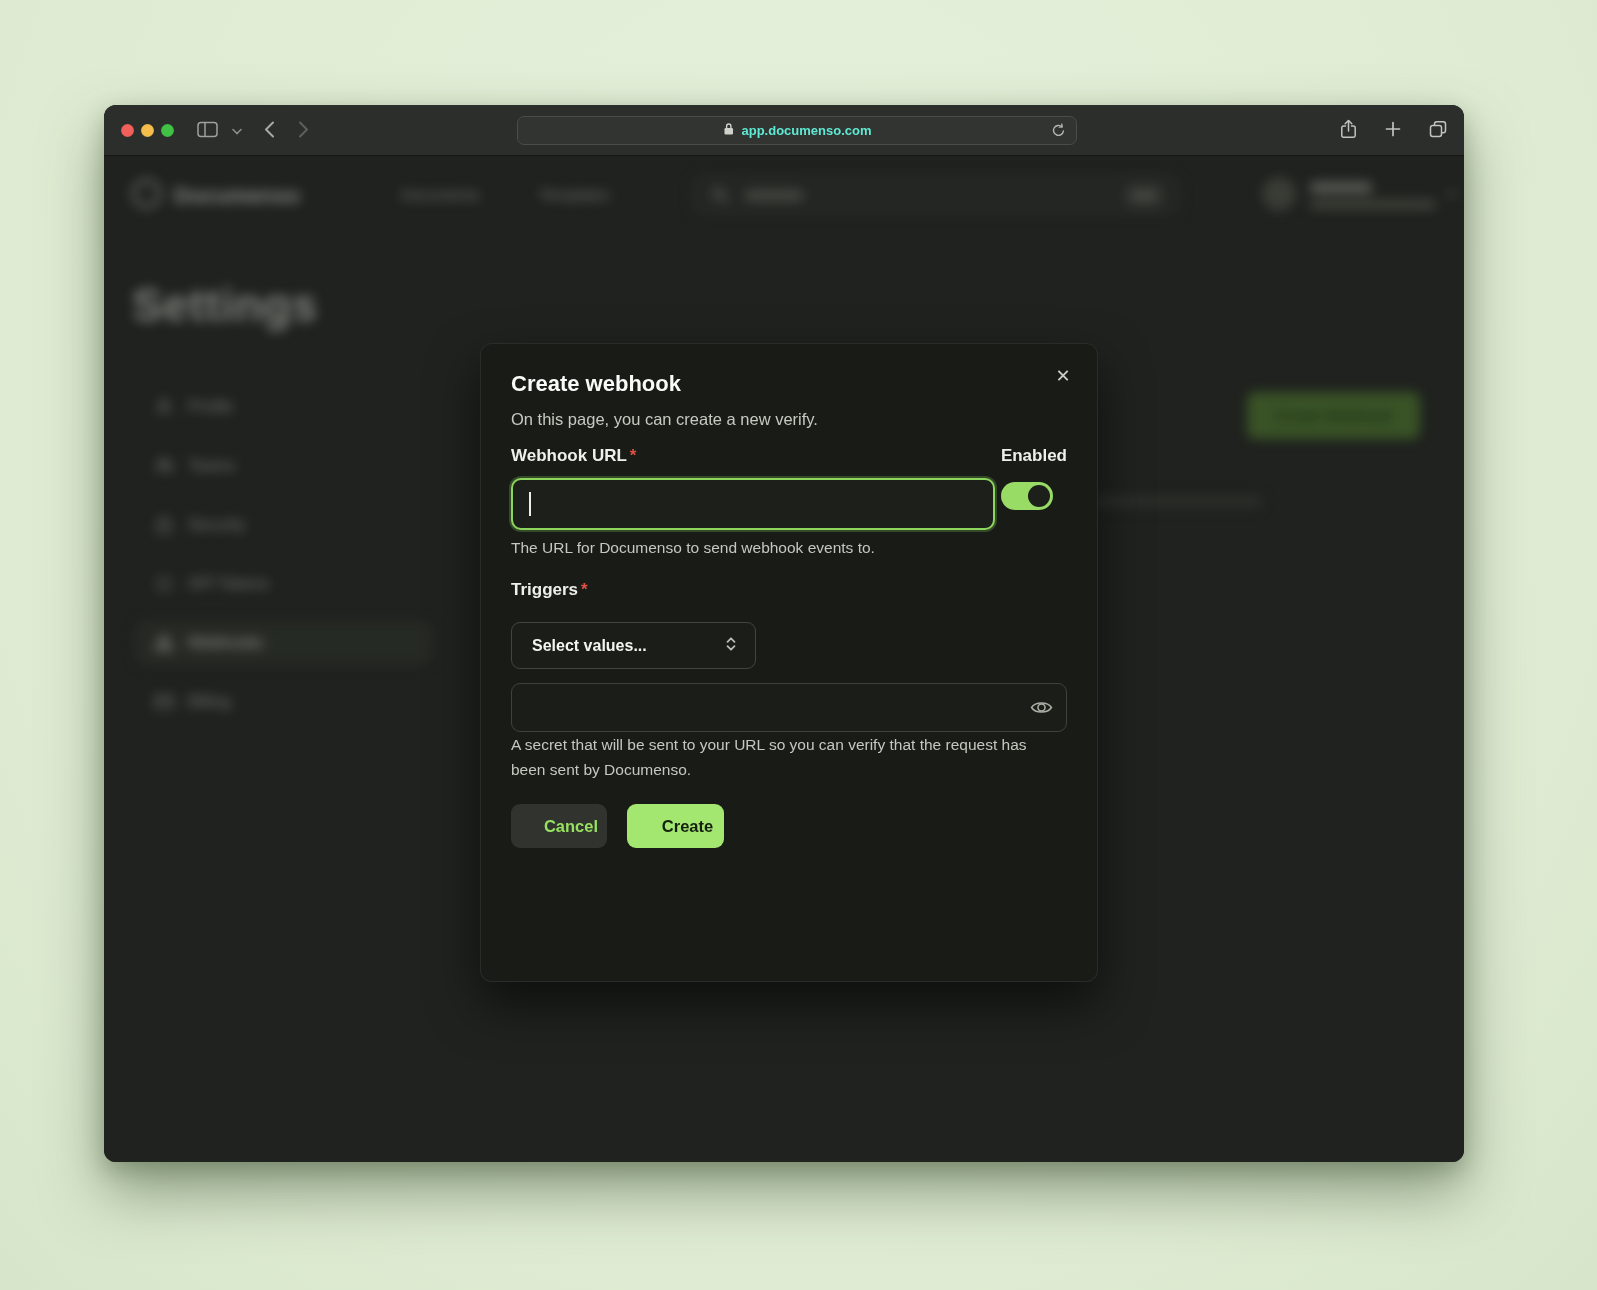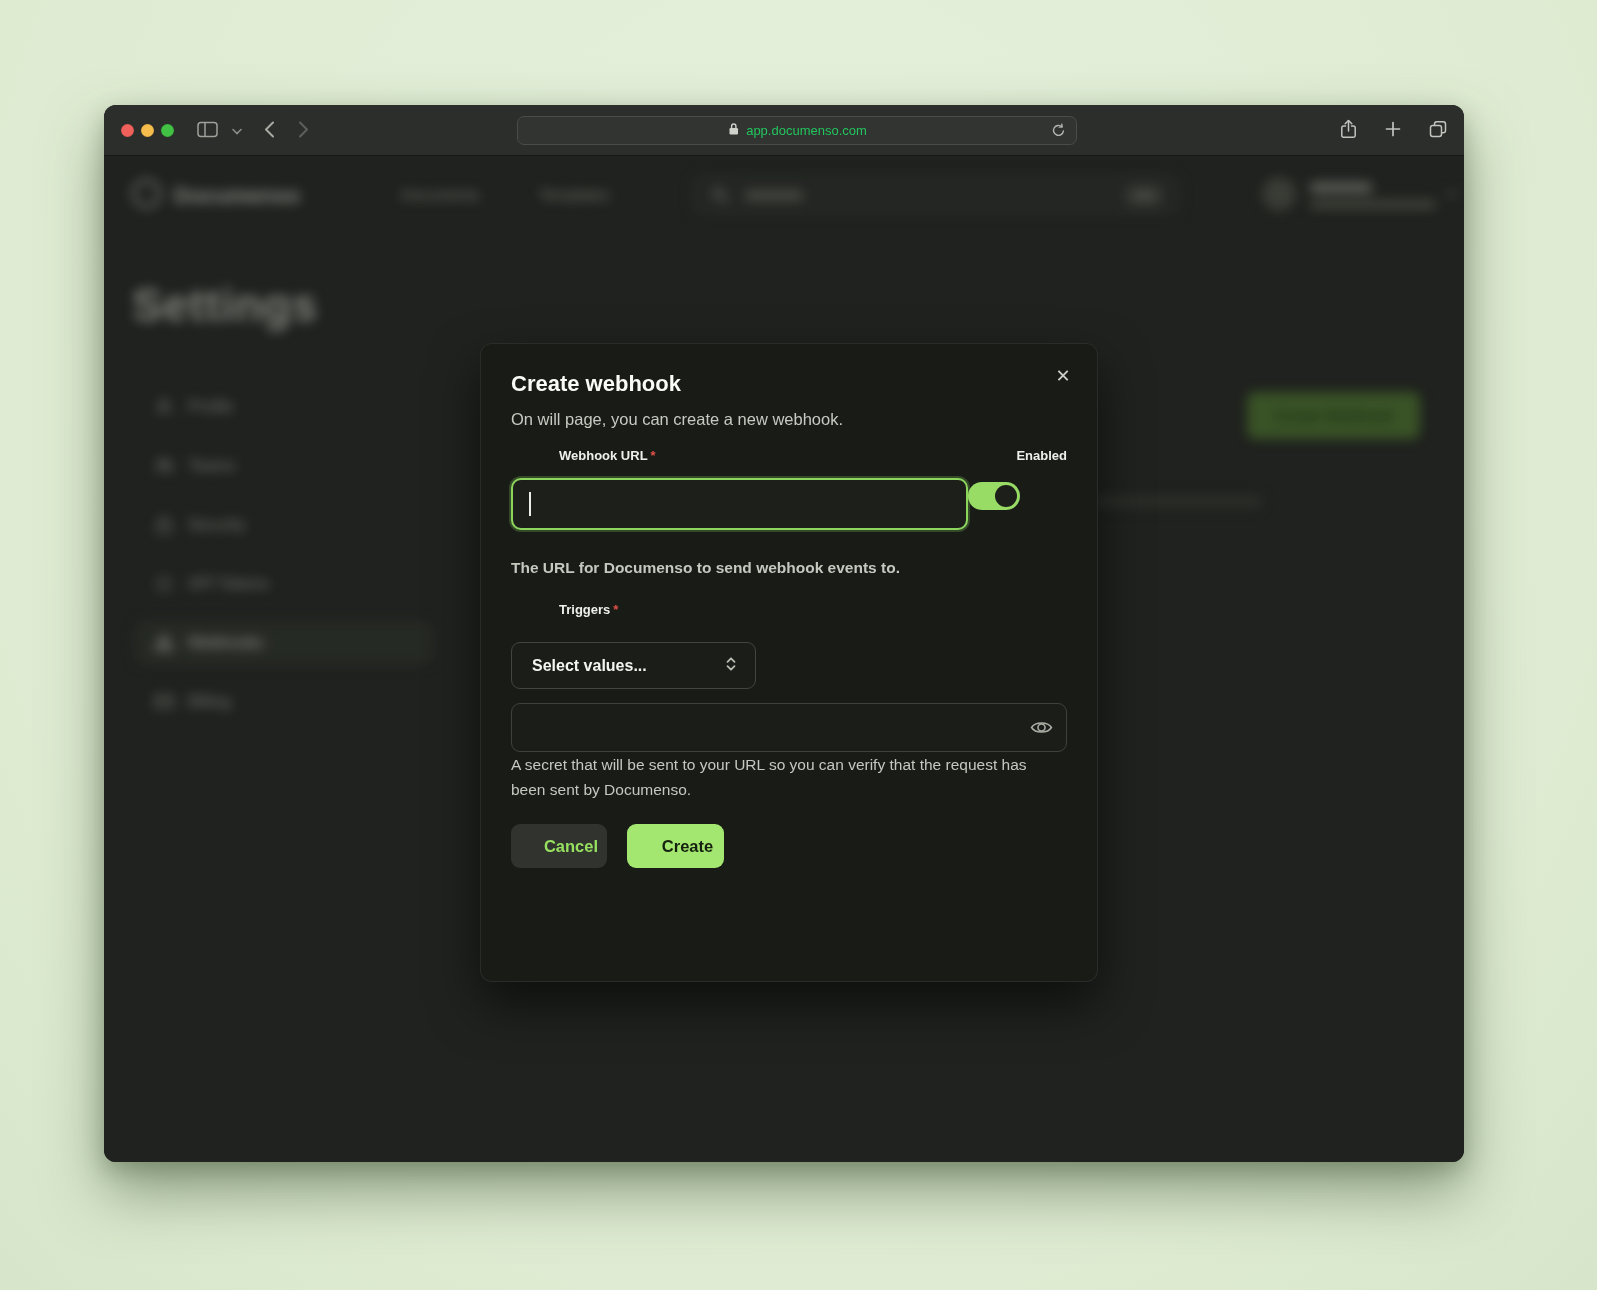--- a/index.html
+++ b/index.html
@@ -25,21 +25,21 @@
        box-shadow:inset 0 0 1px rgba(0,0,0,.25); }
   .tl.red{ left:17px; background:#f0615b; }
   .tl.yellow{ left:37px; background:#f5bd4c; }
   .tl.green{ left:57px; background:#41c245; }
   .tbtn{ position:absolute; top:0; height:51px; display:flex; align-items:center; justify-content:center; background:none; border:none; cursor:default; }
   .urlbar{
     position:absolute; left:413px; top:11px; width:560px; height:29px;
     background:#323431; border:1px solid #4a4c48; border-radius:7px;
     display:flex; align-items:center; justify-content:center; gap:6px;
   }
-  .urlbar .addr{ font-size:13px; color:#22c55e; }
+  .urlbar .addr{ font-size:13px; color:#5eead4;font-weight:bold; }
   .reload{ position:absolute; right:6px; top:3px; }
   .chrome-right{ position:absolute; right:14px; top:0; height:51px; display:flex; align-items:center; gap:21px; }
 
   
   .content{ position:absolute; left:0; right:0; top:51px; bottom:0; background:#262825; }
   .bg-page{ position:absolute; inset:-8px; filter:blur(6px); }
   .overlay{ position:absolute; inset:0; background:rgba(6,8,5,.20); }
 
   
   .brand-circle{ position:absolute; left:36px; top:31px; width:29px; height:29px; border-radius:50%; border:3px solid #8e908a; }
@@ -71,39 +71,39 @@
   .modal{
     position:absolute; left:376px; top:187px; width:618px; height:639px;
     background:#191b17; border:1px solid rgba(255,255,255,.08); border-radius:12px;
     padding:26px 30px 31px 30px;
     box-shadow:0 22px 50px rgba(0,0,0,.55);
   }
   .modal h2{ font-size:22px; font-weight:bold; color:#fafaf7; line-height:28px; }
   .modal .desc{ margin-top:10px; font-size:16.5px; color:#c7cac1; line-height:22px; }
   .close-x{ position:absolute; top:20px; right:22px; width:24px; height:24px; border:none; background:none;
             color:#cdd0c8; font-size:18px; line-height:24px; text-align:center; cursor:default; }
-  .lbl{ font-size:13px; font-weight:bold; color:#eef0ea; line-height:20px;margin-left:48px; }
+  .lbl{ font-size:17px; font-weight:bold; color:#eef0ea; line-height:20px; }
   .req{ color:#e25046; margin-left:3px; font-weight:bold; }
   .helper{ font-size:15.5px; color:#c4c8bf; line-height:20px; }
 
   .url-section{ display:flex; margin-top:16px; }
   .url-left{ width:484px; }
   .url-right{ margin-left:auto; display:flex; flex-direction:column; align-items:flex-start; }
   .url-input-wrap{ position:relative; margin-top:12px; }
   .url-input{
     width:100%; height:52px; background:#1d1f1b; border:2px solid #8dd65e; border-radius:10px;
     box-shadow:0 0 0 2px rgba(141,214,94,.25);
     color:#f2f3ef; font-size:16px; padding:0 16px; outline:none;
     font-family:"Liberation Sans","DejaVu Sans",sans-serif;
   }
   .caret{ position:absolute; left:18px; top:14px; width:2px; height:24px; background:#eceee9; animation:blink 1.1s steps(1) infinite; }
   @keyframes blink{ 50%{opacity:0;} }
   .toggle{ position:relative; margin-top:16px; width:52px; height:28px; border-radius:14px; background:#98dc66; border:none; cursor:default; }
   .toggle .knob{ position:absolute; right:3px; top:3px; width:22px; height:22px; border-radius:50%; background:#1d201a; }
-  .helper-url{ margin-top:28px;font-weight:bold; }
+  .helper-url{ margin-top:8px; }
 
   .triggers-lbl{ margin-top:22px; }
   .select-box{
     margin-top:22px; width:245px; height:47px; border:1px solid #43453f; border-radius:9px; background:#1b1d19;
     display:flex; align-items:center; justify-content:space-between; padding:0 14px 0 20px; cursor:default;
   }
   .select-box .sel-txt{ font-size:16px; font-weight:bold; color:#f3f5ef; }
   .helper-trg{ margin-top:26px; }
 
   .secret-lbl{ margin-top:22px; }
@@ -291,21 +291,21 @@
       </div>
 
       <div class="overlay"></div>
 
       <section class="modal">
         <button class="close-x">
           <span>✕</span>
         </button>
 
         <h2>Create webhook</h2>
-        <p class="desc">On will page, you can create a new webhook.</p>
+        <p class="desc">On this page, you can create a new verify.</p>
 
         <div class="url-section">
           <div class="url-left">
             <div class="lbl"><span>Webhook URL</span><span class="req">*</span></div>
             <div class="url-input-wrap">
               <input class="url-input" type="text" value="" style="">
               <span class="caret"></span>
             </div>
           </div>
           <div class="url-right">

